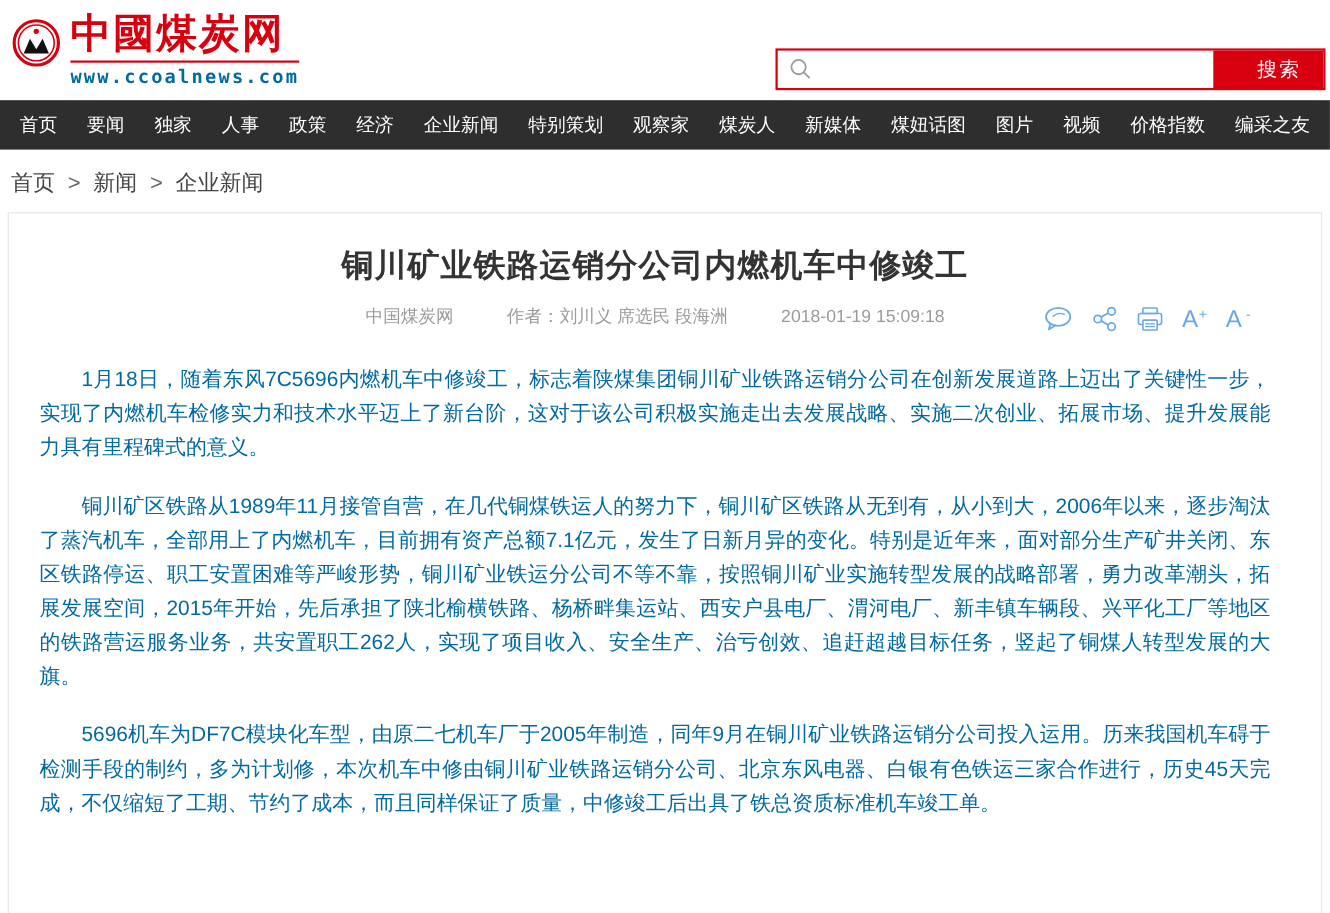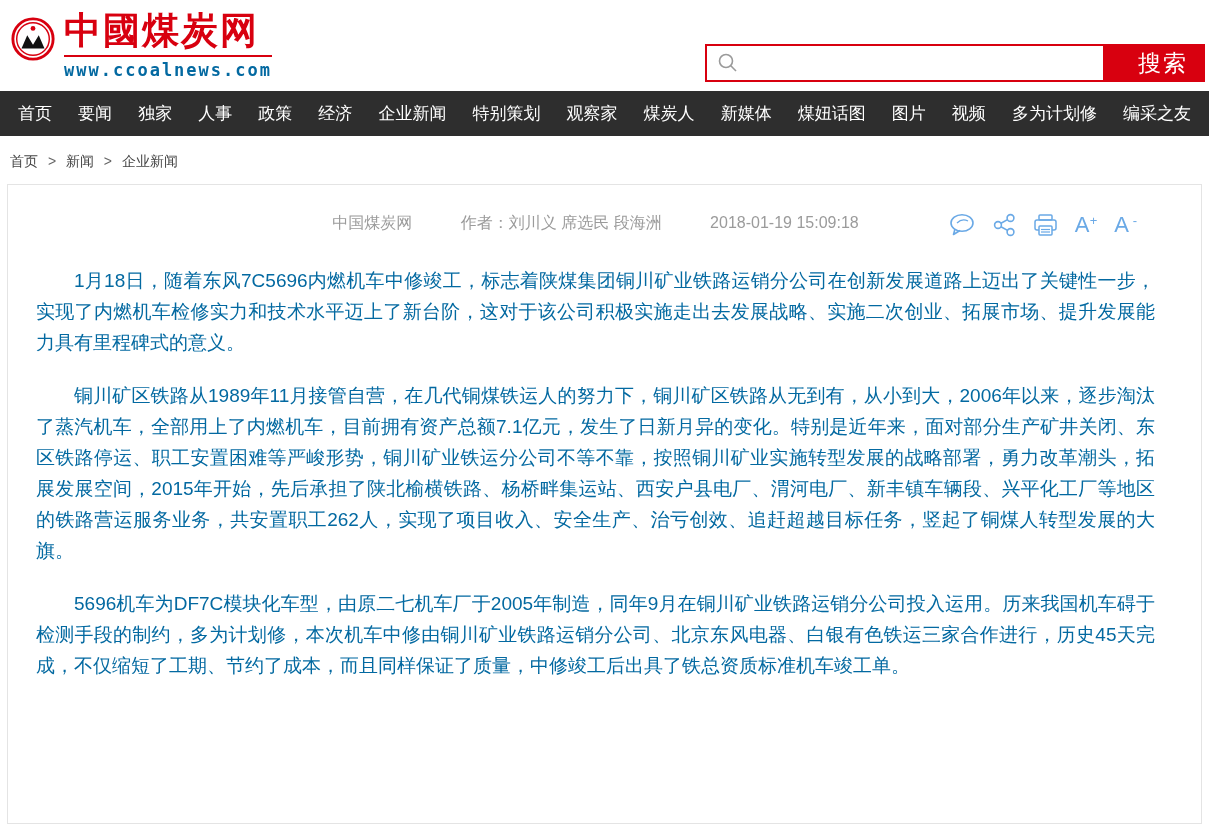--- a/index.html
+++ b/index.html
@@ -16,30 +16,30 @@
   .site-url { margin-top:3px; border-top:2px solid #d8000f; padding-top:3px;
               color:#0369a1; font-size:17px; font-weight:bold; letter-spacing:2px;
               font-family:"DejaVu Sans Mono", monospace; }
   .tagline { margin:42px 0 0 22px; color:#adadad; font-size:28px; letter-spacing:6px;
              font-family:"DejaVu Serif", serif; }
 
   .search-bar { position:absolute; left:705px; top:44px; width:500px; height:38px;
                 border:2px solid #d8000f; display:flex; background:#fff; }
   .search-icon-box { width:42px; display:flex; align-items:center; justify-content:center; }
   .search-input { flex:1; border:none; outline:none; font-size:16px; color:#333; background:transparent; }
-  .search-btn { width:100px; background:#d8000f; color:#fff; font-size:23px; border:none;
+  .search-btn { width:100px; background:#d8000f; color:#fff; font-size:18px; border:none;
                 display:flex; align-items:center; justify-content:center; cursor:pointer; letter-spacing:2px;padding-left:20px; }
 
   
   .nav { height:45px; background:#2e2e2e; display:flex; align-items:center;
          justify-content:space-between; padding:0 18px; }
   .nav-item { color:#fff; font-size:17px; cursor:pointer; white-space:nowrap; }
 
   
-  .breadcrumb { margin:17px 0 13px 10px; font-size:14px; color:#454545; }
+  .breadcrumb { margin:17px 0 13px 10px; font-size:20px; color:#454545; }
   .breadcrumb .sep { margin:0 6px; color:#666; }
   .crumb { cursor:pointer; }
 
   
   .article-box { margin:0 7px; border:1px solid #e4e4e4; background:#fff;
                  padding:28px 46px 40px 28px; min-height:640px; }
   .article-title { text-align:center; font-size:29px; font-weight:bold; color:#333;
                    letter-spacing:1px; margin-bottom:16px; }
   .meta-row { position:relative; text-align:center; color:#9b9b9b; font-size:16px; height:30px; }
   .meta-row .meta-item { margin:0 22px;text-align:right; }
@@ -90,33 +90,34 @@
   <span class="nav-item">政策</span>
   <span class="nav-item">经济</span>
   <span class="nav-item">企业新闻</span>
   <span class="nav-item">特别策划</span>
   <span class="nav-item">观察家</span>
   <span class="nav-item">煤炭人</span>
   <span class="nav-item">新媒体</span>
   <span class="nav-item">煤妞话图</span>
   <span class="nav-item">图片</span>
   <span class="nav-item">视频</span>
-  <span class="nav-item">多为计划修</span>
+  <span class="nav-item">价格指数</span>
   <span class="nav-item">编采之友</span>
 </div>
 
 <div class="breadcrumb">
   <span class="crumb">首页</span>
   <span class="sep">&gt;</span>
   <span class="crumb">新闻</span>
   <span class="sep">&gt;</span>
   <span class="crumb">企业新闻</span>
 </div>
 
 <div class="article-box">
+  <div class="article-title">铜川矿业铁路运销分公司内燃机车中修竣工</div>
 
   <div class="meta-row">
     <span class="meta-item">中国煤炭网</span>
     <span class="meta-item">作者：刘川义 席选民 段海洲</span>
     <span class="meta-item">2018-01-19 15:09:18</span>
 
     <span class="tools">
       <span class="tool">
         <svg width="27" height="24" viewBox="0 0 27 24">
           <ellipse cx="13" cy="10" rx="11" ry="8.2" fill="none" stroke="#6aa9e6" stroke-width="1.6"></ellipse>

